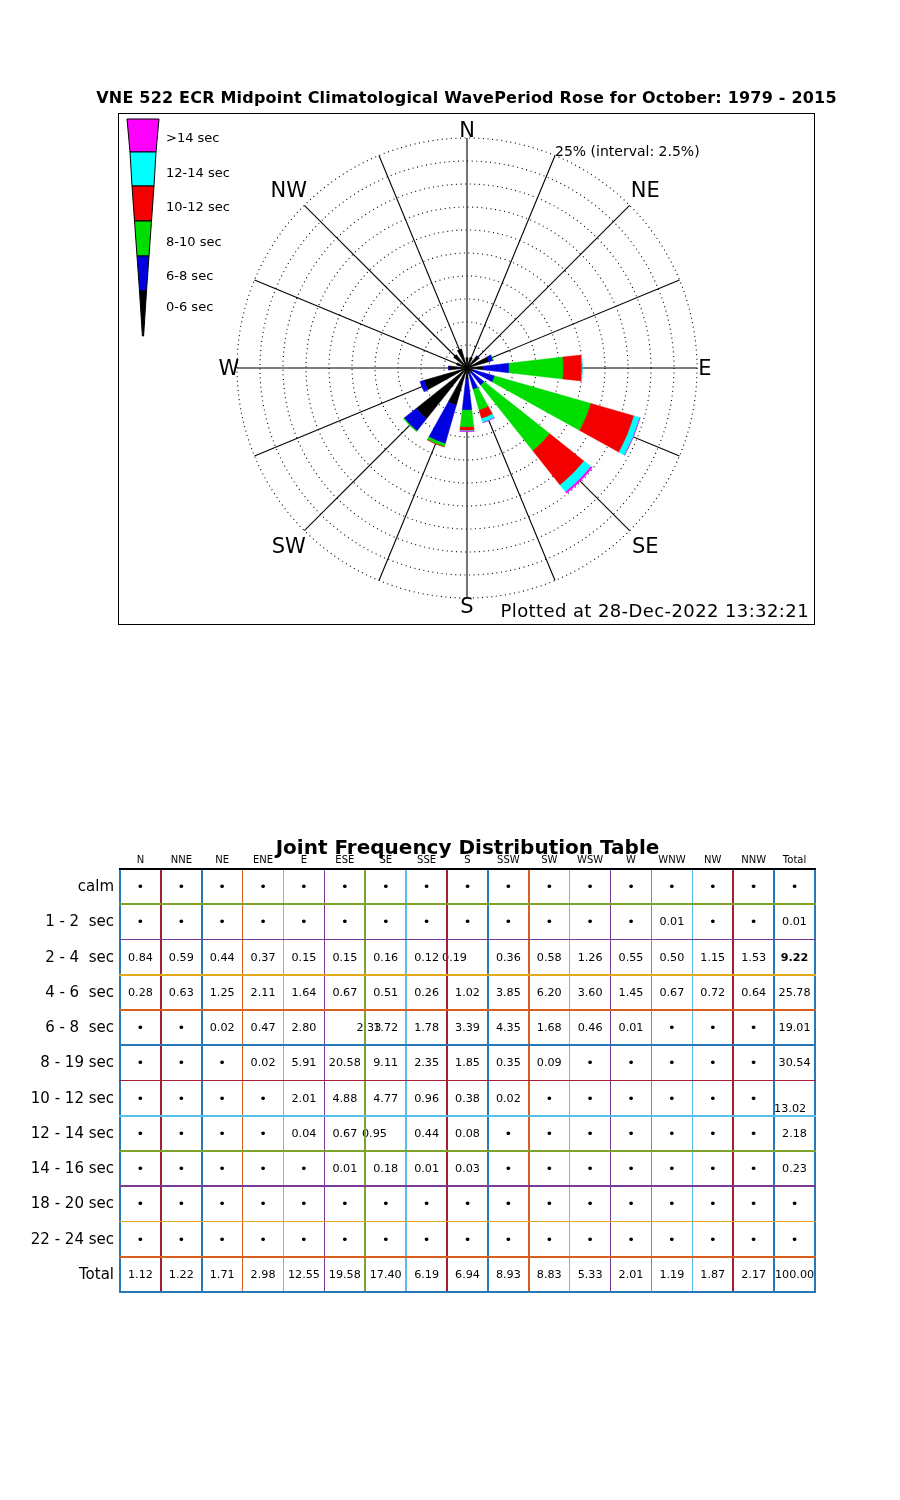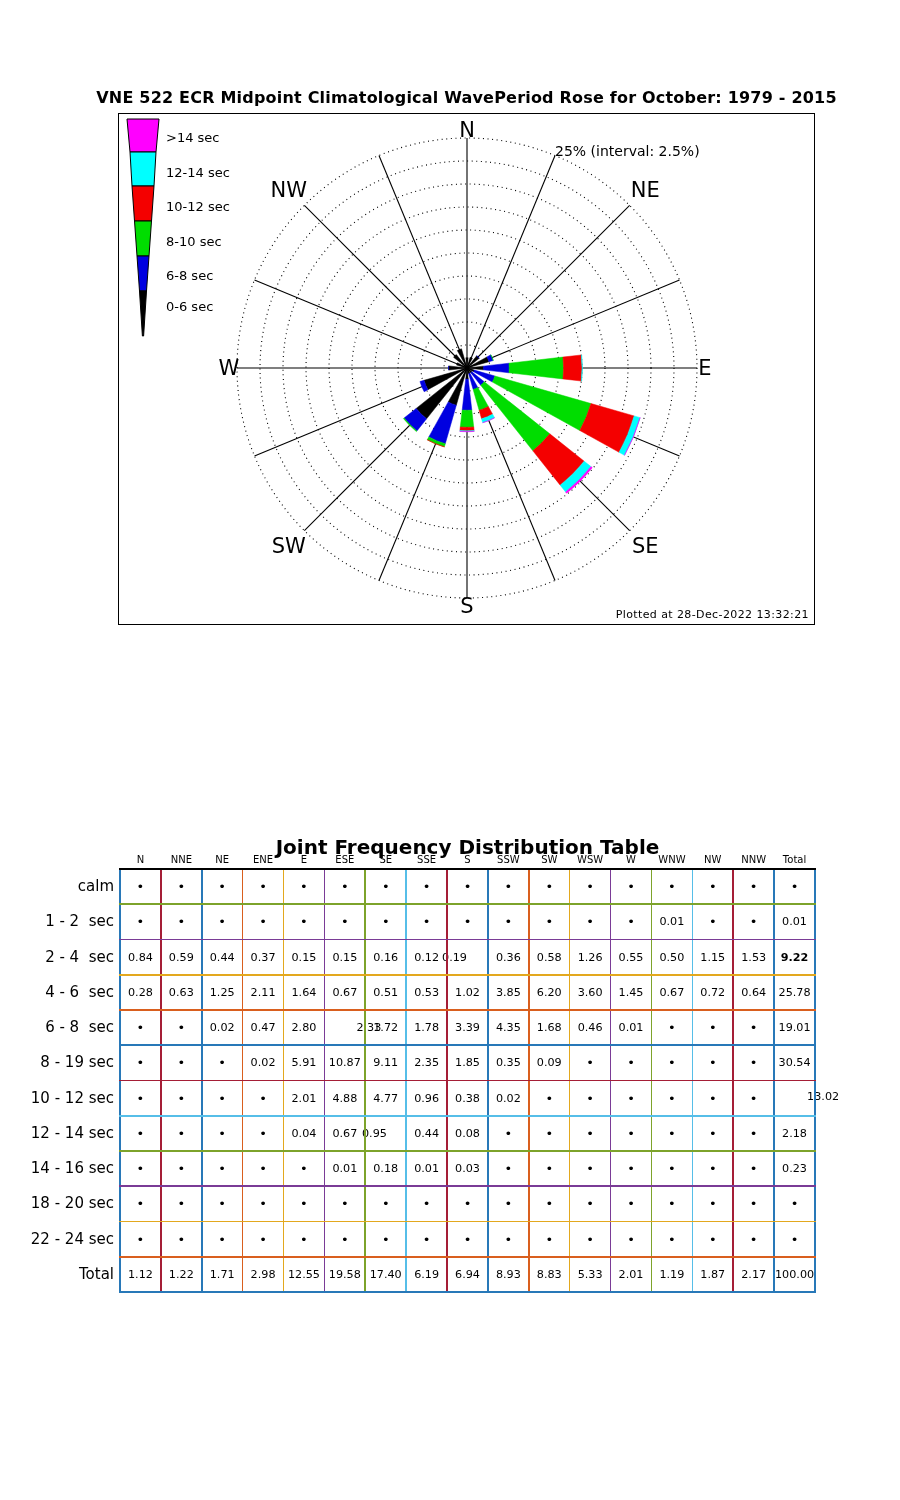--- a/index.html
+++ b/index.html
@@ -2,21 +2,21 @@
 <html><head>
 <meta charset="utf-8">
 <style>
   html,body{margin:0;padding:0;background:#ffffff;}
   .page{position:relative;width:900px;height:1500px;background:#ffffff;
         font-family:"DejaVu Sans","Liberation Sans",sans-serif;color:#000;overflow:hidden;}
   .chart-title{position:absolute;left:90px;top:88px;width:753px;text-align:center;
         font-size:16px;font-weight:bold;letter-spacing:.2px;white-space:nowrap;}
   .chart-box{position:absolute;left:118px;top:113px;width:697px;height:512px;
         border:1.6px solid #000;box-sizing:border-box;background:#fff;}
-  .plotted-at{position:absolute;right:5px;bottom:3px;font-size:11px;letter-spacing:.4px;}
+  .plotted-at{position:absolute;right:5px;bottom:3px;font-size:18px;letter-spacing:.4px;}
   .table-title{position:absolute;left:120px;top:835px;width:695px;text-align:center;
         font-size:20px;font-weight:bold;z-index:5;white-space:nowrap;}
   .jfd{position:absolute;left:120px;top:869px;width:695px;height:423px;}
   .jfd .cell{position:absolute;text-align:center;font-size:11.2px;white-space:nowrap;}
   .jfd .cell.dot{font-size:13px;}
   .jfd .hline,.jfd .vline{position:absolute;z-index:2;}
   .jfd .header{position:absolute;top:-15px;height:14px;text-align:center;font-size:10px;z-index:1;}
   .jfd .rowlabel{position:absolute;left:-118px;width:112px;text-align:right;
         font-size:15px;white-space:pre;}
   svg{display:block;}
@@ -214,21 +214,21 @@
       <div class="cell" style="left: 572.353px; top: 70.5px; width: 40.8824px; height: 35.25px; line-height: 35.25px;">1.15</div>
       <div class="cell" style="left: 613.235px; top: 70.5px; width: 40.8824px; height: 35.25px; line-height: 35.25px;">1.53</div>
       <div class="cell" style="left: 654.118px; top: 70.5px; width: 40.8824px; height: 35.25px; line-height: 35.25px; font-weight: bold;">9.22</div>
       <div class="cell" style="left: 0px; top: 105.75px; width: 40.8824px; height: 35.25px; line-height: 35.25px;">0.28</div>
       <div class="cell" style="left: 40.8824px; top: 105.75px; width: 40.8824px; height: 35.25px; line-height: 35.25px;">0.63</div>
       <div class="cell" style="left: 81.7647px; top: 105.75px; width: 40.8824px; height: 35.25px; line-height: 35.25px;">1.25</div>
       <div class="cell" style="left: 122.647px; top: 105.75px; width: 40.8824px; height: 35.25px; line-height: 35.25px;">2.11</div>
       <div class="cell" style="left: 163.529px; top: 105.75px; width: 40.8824px; height: 35.25px; line-height: 35.25px;">1.64</div>
       <div class="cell" style="left: 204.412px; top: 105.75px; width: 40.8824px; height: 35.25px; line-height: 35.25px;">0.67</div>
       <div class="cell" style="left: 245.294px; top: 105.75px; width: 40.8824px; height: 35.25px; line-height: 35.25px;">0.51</div>
-      <div class="cell" style="left: 286.176px; top: 105.75px; width: 40.8824px; height: 35.25px; line-height: 35.25px;">0.53</div>
+      <div class="cell" style="left: 286.176px; top: 105.75px; width: 40.8824px; height: 35.25px; line-height: 35.25px;">0.26</div>
       <div class="cell" style="left: 327.059px; top: 105.75px; width: 40.8824px; height: 35.25px; line-height: 35.25px;">1.02</div>
       <div class="cell" style="left: 367.941px; top: 105.75px; width: 40.8824px; height: 35.25px; line-height: 35.25px;">3.85</div>
       <div class="cell" style="left: 408.824px; top: 105.75px; width: 40.8824px; height: 35.25px; line-height: 35.25px;">6.20</div>
       <div class="cell" style="left: 449.706px; top: 105.75px; width: 40.8824px; height: 35.25px; line-height: 35.25px;">3.60</div>
       <div class="cell" style="left: 490.588px; top: 105.75px; width: 40.8824px; height: 35.25px; line-height: 35.25px;">1.45</div>
       <div class="cell" style="left: 531.471px; top: 105.75px; width: 40.8824px; height: 35.25px; line-height: 35.25px;">0.67</div>
       <div class="cell" style="left: 572.353px; top: 105.75px; width: 40.8824px; height: 35.25px; line-height: 35.25px;">0.72</div>
       <div class="cell" style="left: 613.235px; top: 105.75px; width: 40.8824px; height: 35.25px; line-height: 35.25px;">0.64</div>
       <div class="cell" style="left: 654.118px; top: 105.75px; width: 40.8824px; height: 35.25px; line-height: 35.25px;">25.78</div>
       <div class="cell dot" style="left: 0px; top: 141px; width: 40.8824px; height: 35.25px; line-height: 35.25px;">•</div>
@@ -246,21 +246,21 @@
       <div class="cell" style="left: 490.588px; top: 141px; width: 40.8824px; height: 35.25px; line-height: 35.25px;">0.01</div>
       <div class="cell dot" style="left: 531.471px; top: 141px; width: 40.8824px; height: 35.25px; line-height: 35.25px;">•</div>
       <div class="cell dot" style="left: 572.353px; top: 141px; width: 40.8824px; height: 35.25px; line-height: 35.25px;">•</div>
       <div class="cell dot" style="left: 613.235px; top: 141px; width: 40.8824px; height: 35.25px; line-height: 35.25px;">•</div>
       <div class="cell" style="left: 654.118px; top: 141px; width: 40.8824px; height: 35.25px; line-height: 35.25px;">19.01</div>
       <div class="cell dot" style="left: 0px; top: 176.25px; width: 40.8824px; height: 35.25px; line-height: 35.25px;">•</div>
       <div class="cell dot" style="left: 40.8824px; top: 176.25px; width: 40.8824px; height: 35.25px; line-height: 35.25px;">•</div>
       <div class="cell dot" style="left: 81.7647px; top: 176.25px; width: 40.8824px; height: 35.25px; line-height: 35.25px;">•</div>
       <div class="cell" style="left: 122.647px; top: 176.25px; width: 40.8824px; height: 35.25px; line-height: 35.25px;">0.02</div>
       <div class="cell" style="left: 163.529px; top: 176.25px; width: 40.8824px; height: 35.25px; line-height: 35.25px;">5.91</div>
-      <div class="cell" style="left: 204.412px; top: 176.25px; width: 40.8824px; height: 35.25px; line-height: 35.25px;">10.87</div>
+      <div class="cell" style="left: 204.412px; top: 176.25px; width: 40.8824px; height: 35.25px; line-height: 35.25px;">20.58</div>
       <div class="cell" style="left: 245.294px; top: 176.25px; width: 40.8824px; height: 35.25px; line-height: 35.25px;">9.11</div>
       <div class="cell" style="left: 286.176px; top: 176.25px; width: 40.8824px; height: 35.25px; line-height: 35.25px;">2.35</div>
       <div class="cell" style="left: 327.059px; top: 176.25px; width: 40.8824px; height: 35.25px; line-height: 35.25px;">1.85</div>
       <div class="cell" style="left: 367.941px; top: 176.25px; width: 40.8824px; height: 35.25px; line-height: 35.25px;">0.35</div>
       <div class="cell" style="left: 408.824px; top: 176.25px; width: 40.8824px; height: 35.25px; line-height: 35.25px;">0.09</div>
       <div class="cell dot" style="left: 449.706px; top: 176.25px; width: 40.8824px; height: 35.25px; line-height: 35.25px;">•</div>
       <div class="cell dot" style="left: 490.588px; top: 176.25px; width: 40.8824px; height: 35.25px; line-height: 35.25px;">•</div>
       <div class="cell dot" style="left: 531.471px; top: 176.25px; width: 40.8824px; height: 35.25px; line-height: 35.25px;">•</div>
       <div class="cell dot" style="left: 572.353px; top: 176.25px; width: 40.8824px; height: 35.25px; line-height: 35.25px;">•</div>
       <div class="cell dot" style="left: 613.235px; top: 176.25px; width: 40.8824px; height: 35.25px; line-height: 35.25px;">•</div>
@@ -274,21 +274,21 @@
       <div class="cell" style="left: 245.294px; top: 211.5px; width: 40.8824px; height: 35.25px; line-height: 35.25px;">4.77</div>
       <div class="cell" style="left: 286.176px; top: 211.5px; width: 40.8824px; height: 35.25px; line-height: 35.25px;">0.96</div>
       <div class="cell" style="left: 327.059px; top: 211.5px; width: 40.8824px; height: 35.25px; line-height: 35.25px;">0.38</div>
       <div class="cell" style="left: 367.941px; top: 211.5px; width: 40.8824px; height: 35.25px; line-height: 35.25px;">0.02</div>
       <div class="cell dot" style="left: 408.824px; top: 211.5px; width: 40.8824px; height: 35.25px; line-height: 35.25px;">•</div>
       <div class="cell dot" style="left: 449.706px; top: 211.5px; width: 40.8824px; height: 35.25px; line-height: 35.25px;">•</div>
       <div class="cell dot" style="left: 490.588px; top: 211.5px; width: 40.8824px; height: 35.25px; line-height: 35.25px;">•</div>
       <div class="cell dot" style="left: 531.471px; top: 211.5px; width: 40.8824px; height: 35.25px; line-height: 35.25px;">•</div>
       <div class="cell dot" style="left: 572.353px; top: 211.5px; width: 40.8824px; height: 35.25px; line-height: 35.25px;">•</div>
       <div class="cell dot" style="left: 613.235px; top: 211.5px; width: 40.8824px; height: 35.25px; line-height: 35.25px;">•</div>
-      <div class="cell" style="left: 654.118px; top: 210px; width: 18px; height: 35.25px; line-height: 35.25px; margin-left: 33px;">13.02</div>
+      <div class="cell" style="left: 654.118px; top: 222px; width: 18px; height: 35.25px; line-height: 35.25px;">13.02</div>
       <div class="cell dot" style="left: 0px; top: 246.75px; width: 40.8824px; height: 35.25px; line-height: 35.25px;">•</div>
       <div class="cell dot" style="left: 40.8824px; top: 246.75px; width: 40.8824px; height: 35.25px; line-height: 35.25px;">•</div>
       <div class="cell dot" style="left: 81.7647px; top: 246.75px; width: 40.8824px; height: 35.25px; line-height: 35.25px;">•</div>
       <div class="cell dot" style="left: 122.647px; top: 246.75px; width: 40.8824px; height: 35.25px; line-height: 35.25px;">•</div>
       <div class="cell" style="left: 163.529px; top: 246.75px; width: 40.8824px; height: 35.25px; line-height: 35.25px;">0.04</div>
       <div class="cell" style="left: 204.412px; top: 246.75px; width: 40.8824px; height: 35.25px; line-height: 35.25px;">0.67</div>
       <div class="cell" style="left: 234px; top: 246.75px; width: 40.8824px; height: 35.25px; line-height: 35.25px;">0.95</div>
       <div class="cell" style="left: 286.176px; top: 246.75px; width: 40.8824px; height: 35.25px; line-height: 35.25px;">0.44</div>
       <div class="cell" style="left: 327.059px; top: 246.75px; width: 40.8824px; height: 35.25px; line-height: 35.25px;">0.08</div>
       <div class="cell dot" style="left: 367.941px; top: 246.75px; width: 40.8824px; height: 35.25px; line-height: 35.25px;">•</div>

